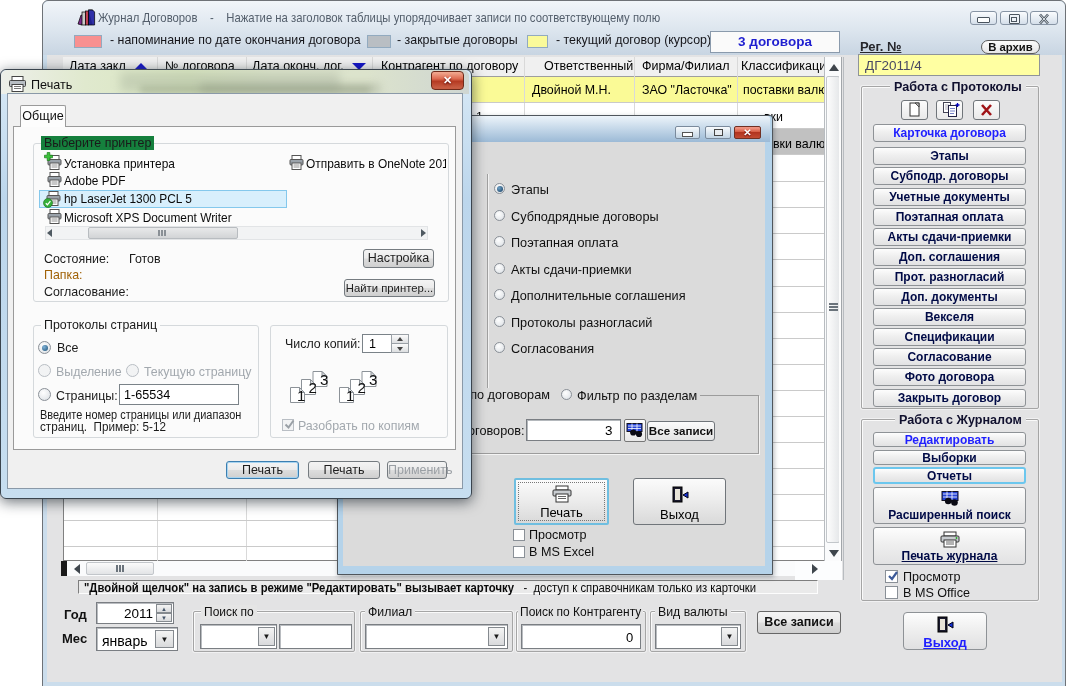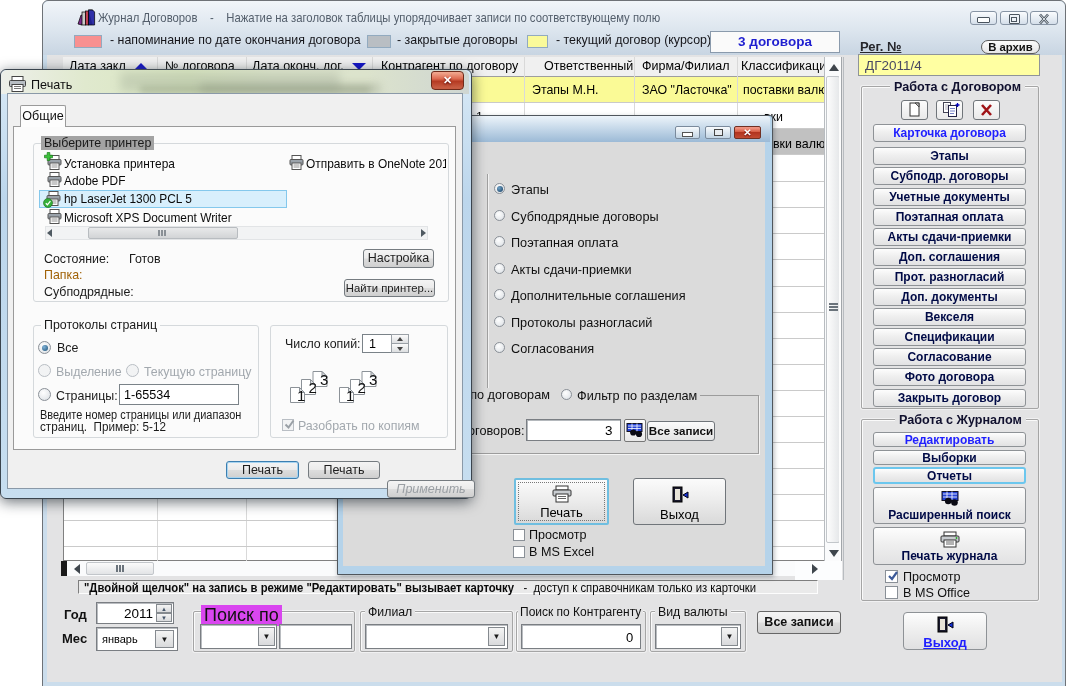--- a/index.html
+++ b/index.html
@@ -98,21 +98,21 @@
 <div class="grid" style="top:312px;"></div>
 <div class="grid" style="top:338px;"></div>
 <div class="grid" style="top:364px;"></div>
 <div class="grid" style="top:390px;"></div>
 <div class="grid" style="top:416px;"></div>
 <div class="grid" style="top:442px;"></div>
 <div class="grid" style="top:468px;"></div>
 <div class="grid" style="top:494px;"></div>
 <div class="grid" style="top:520px;"></div>
 <div class="grid" style="top:546px;"></div>
-<div class="tx" style="left:532px;top:83px;font-size:12.4px;color:#000;">Этапы М.Н.</div>
+<div class="tx" style="left:532px;top:83px;font-size:12.4px;color:#000;">Двойной М.Н.</div>
 <div class="tx" style="left:642px;top:83px;font-size:12.4px;color:#000;">ЗАО "Ласточка"</div>
 <div class="tx" style="left:743px;top:83px;font-size:12.4px;color:#000;width:82px;overflow:hidden;">поставки валют</div>
 <div class="tx" style="left:476px;top:110px;font-size:12.4px;color:#000;">1</div>
 <div class="tx" style="left:764px;top:110px;font-size:12.4px;color:#000;">вки</div>
 <div class="tx" style="left:773px;top:137px;font-size:12.4px;color:#000;width:51px;overflow:hidden;">вки валют</div>
 
 <div class="ab" style="left:824px;top:57px;width:17px;height:504px;background:#FAFBFC;border-left:1px solid #B8BCC0;box-sizing:border-box;"></div>
 <div class="ab" style="left:829px;top:64px;width:0;height:0;border-left:5px solid transparent;border-right:5px solid transparent;border-bottom:7px solid #3F464D;"></div>
 <div class="ab" style="left:826px;top:76px;width:14px;height:467px;background:linear-gradient(90deg,#FDFDFD,#E6E8EA);border:1px solid #C2C6CA;border-radius:2px;box-sizing:border-box;"></div>
 <div class="ab" style="left:829px;top:303px;width:9px;height:2px;background:#6A737B;box-shadow:0 3px 0 #6A737B,0 6px 0 #6A737B;"></div>
@@ -132,24 +132,24 @@
 <div class="ab" style="left:78px;top:580px;width:740px;height:14px;background:#EAEAEA;border-top:1px solid #7E7E7E;border-left:1px solid #7E7E7E;border-right:1px solid #FDFDFD;border-bottom:1px solid #FDFDFD;box-sizing:border-box;"></div>
 <div class="tx" style="left:84px;top:581px;font-size:12.3px;color:#0A0A0A;transform:scaleX(0.92);transform-origin:0 0;"><b>"Двойной щелчок" на запись в режиме "Редактировать" вызывает карточку</b>&nbsp;&nbsp; -&nbsp; доступ к справочникам только из карточки</div>
 
 <div class="tx" style="left:64px;top:607px;font-size:13px;font-weight:bold;color:#111;">Год</div>
 <div class="fld" style="left:96px;top:602px;width:78px;height:22px;"></div>
 <div class="tx" style="left:124px;top:606px;font-size:13.5px;color:#000;">2011</div>
 <div class="cmbtn" style="left:156px;top:604px;width:16px;height:9px;font-size:6px;line-height:8px;color:#47576B;">▲</div>
 <div class="cmbtn" style="left:156px;top:613px;width:16px;height:9px;font-size:6px;line-height:8px;color:#47576B;">▼</div>
 <div class="tx" style="left:62px;top:631px;font-size:13px;font-weight:bold;color:#111;">Мес</div>
 <div class="fld" style="left:96px;top:627px;width:82px;height:24px;"></div>
-<div class="tx" style="left:102px;top:633px;font-size:11px;color:#000;">январь</div>
+<div class="tx" style="left:102px;top:633px;font-size:14px;color:#000;">январь</div>
 <div class="cmbtn" style="left:155px;top:630px;width:19px;height:18px;font-size:8px;line-height:17px;color:#1A1A1A;">▼</div>
 <div class="gb" style="left:193px;top:611px;width:162px;height:41px;border-radius:2px;"></div>
-<div class="tx" style="left:201px;top:605px;font-size:18px;color:#111;background:#d946ef;padding:0 3px;">Поиск по</div>
+<div class="tx" style="left:201px;top:605px;font-size:12px;color:#111;background:#e5e5e5;padding:0 3px;">Поиск по</div>
 <div class="fld" style="left:200px;top:624px;width:77px;height:25px;"></div>
 <div class="cmbtn" style="left:258px;top:627px;width:17px;height:19px;font-size:8px;line-height:18px;color:#1A1A1A;">▼</div>
 <div class="fld" style="left:279px;top:624px;width:73px;height:25px;"></div>
 <div class="gb" style="left:360px;top:611px;width:153px;height:41px;border-radius:2px;"></div>
 <div class="tx" style="left:365px;top:605px;font-size:12.3px;color:#111;background:#E3E3E4;padding:0 3px;">Филиал</div>
 <div class="fld" style="left:365px;top:624px;width:143px;height:25px;"></div>
 <div class="cmbtn" style="left:488px;top:627px;width:17px;height:19px;font-size:8px;line-height:18px;color:#1A1A1A;">▼</div>
 <div class="gb" style="left:516px;top:611px;width:130px;height:41px;border-radius:2px;"></div>
 <div class="tx" style="left:518px;top:605px;font-size:12px;color:#111;background:#E3E3E4;padding:0 2px;">Поиск по Контрагенту</div>
 <div class="fld" style="left:521px;top:624px;width:120px;height:25px;"></div>
@@ -158,21 +158,21 @@
 <div class="tx" style="left:655px;top:605px;font-size:12.3px;color:#111;background:#E3E3E4;padding:0 3px;">Вид валюты</div>
 <div class="fld" style="left:655px;top:624px;width:86px;height:25px;"></div>
 <div class="cmbtn" style="left:721px;top:627px;width:17px;height:19px;font-size:8px;line-height:18px;color:#1A1A1A;">▼</div>
 <div class="w7b" style="left:757px;top:611px;width:84px;height:23px;font-weight:bold;font-size:12.5px;color:#111;line-height:21px;border-color:#666;">Все записи</div>
 
 <div class="tx" style="left:860px;top:39px;font-size:13px;font-weight:bold;color:#26262B;text-decoration:underline;">Рег. №</div>
 <div class="ab" style="left:981px;top:40px;width:59px;height:14px;background:linear-gradient(#FBFBFB,#E6E6E7);border:1px solid #5A5A5A;border-radius:7px;box-sizing:border-box;text-align:center;font-size:11.3px;font-weight:bold;color:#111;line-height:12px;">В архив</div>
 <div class="ab" style="left:858px;top:54px;width:182px;height:22px;background:#FFFFA2;border:1px solid #8F9499;box-sizing:border-box;"></div>
 <div class="tx" style="left:865px;top:58px;font-size:13.5px;color:#4A4A63;">ДГ2011/4</div>
 <div class="gb" style="left:861px;top:86px;width:178px;height:323px;border-radius:2px;"></div>
-<div class="glab" style="left:890px;top:80px;">Работа с Договором</div>
+<div class="glab" style="left:890px;top:80px;">Работа с Протоколы</div>
 <div class="ab" style="left:901px;top:100px;width:27px;height:20px;background:linear-gradient(#FCFCFC,#E9E9E9);border:1px solid #70757A;border-radius:3px;box-sizing:border-box;">
  <svg width="25" height="18" viewBox="0 0 25 18">
       <rect x="8" y="2" width="9" height="13" fill="#fff" stroke="#333" stroke-width="1"></rect>
       <path d="M13 2 l4 0 l0 4 z" fill="#bbb" stroke="#333" stroke-width="0.8"></path>
     </svg></div>
 <div class="ab" style="left:936px;top:100px;width:27px;height:20px;background:linear-gradient(#FCFCFC,#E9E9E9);border:1px solid #70757A;border-radius:3px;box-sizing:border-box;">
  <svg width="25" height="18" viewBox="0 0 25 18">
       <rect x="6.5" y="1.5" width="7" height="10" fill="#fff" stroke="#445"></rect>
       <path d="M8 4 h4 M8 6 h4 M8 8 h4" stroke="#99A" stroke-width="0.8" fill="none"></path>
       <rect x="11.5" y="4.5" width="8" height="11" fill="#fff" stroke="#224"></rect>
@@ -212,21 +212,21 @@
     </svg>
  <div style="margin-top:-2px;">Расширенный поиск</div></div>
 <div class="pbtn" style="top:527px;height:38px;">
  <svg style="margin-top:3px" width="22" height="17" viewBox="0 0 22 17">
       <rect x="5" y="1" width="12" height="4" fill="#fff" stroke="#333"></rect>
       <rect x="2" y="5" width="18" height="6" rx="1" fill="#C9CDD1" stroke="#333"></rect>
       <rect x="5" y="9" width="12" height="7" fill="#fff" stroke="#333"></rect>
       <path d="M7 11 h8 M7 13 h8" stroke="#555" stroke-width="0.9"></path>
       <circle cx="17.5" cy="7" r="0.9" fill="#2A2"></circle>
     </svg>
- <div style="margin-top:-2px;">Печать журнала</div></div>
+ <div style="margin-top:-2px;text-decoration:underline;">Печать журнала</div></div>
 <div class="chk" style="left:885px;top:570px;"></div>
 <svg class="ab" style="left:886px;top:569px;" width="14" height="14" viewBox="0 0 14 14">
     <path d="M3 7 L6 10 L11 3" stroke="#3C5A99" stroke-width="2.2" fill="none"></path>
   </svg>
 <div class="tx" style="left:903px;top:570px;font-size:12.6px;color:#111;">Просмотр</div>
 <div class="chk" style="left:885px;top:586px;"></div>
 <div class="tx" style="left:903px;top:586px;font-size:12.6px;color:#111;">В MS Office</div>
 <div class="ab" style="left:903px;top:612px;width:84px;height:38px;background:linear-gradient(#FDFDFD,#EFEFEF 45%,#E0E0E1);border:1px solid #8E9296;border-radius:4px;box-sizing:border-box;text-align:center;">
  <svg style="margin-top:3px" width="20" height="17" viewBox="0 0 20 17">
       <rect x="3" y="1" width="9" height="15" fill="#1A1A2E" stroke="#000"></rect>
@@ -311,21 +311,21 @@
     <path d="M6 10.5 h7 M6 12.5 h7" stroke="#666" stroke-width="0.9"></path>
   </svg>
 <div class="tx" style="left:31px;top:78px;font-size:12.6px;color:#101010;z-index:21;">Печать</div>
 <div class="ab" style="left:431px;top:71px;width:33px;height:19px;background:linear-gradient(#F0A58C 5%,#DD6A50 40%,#B53A22 55%,#C65B41 90%);border:1px solid #6E2A1A;border-radius:3px 4px 4px 4px;box-sizing:border-box;z-index:21;text-align:center;color:#fff;font-weight:bold;font-size:11px;line-height:16px;text-shadow:0 1px 2px #500;">✕</div>
 <div class="ab" style="left:7px;top:93px;width:456px;height:396px;background:#F0F0F0;border:1px solid #8A99A8;box-sizing:border-box;z-index:20;"></div>
 
 <div class="ab" style="left:13px;top:126px;width:443px;height:324px;background:#FBFBFB;border:1px solid #9A9A9A;box-sizing:border-box;z-index:20;"></div>
 <div class="ab" style="left:20px;top:105px;width:46px;height:22px;background:#FDFDFD;border:1px solid #9A9A9A;border-bottom:none;border-radius:2px 2px 0 0;box-sizing:border-box;z-index:21;text-align:center;font-size:12.6px;color:#111;line-height:21px;">Общие</div>
 
 <div class="ab" style="left:33px;top:143px;width:414px;height:157px;border:1px solid #D5D9DC;border-radius:3px;z-index:20;"></div>
-<div class="tx" style="left:41px;top:136px;font-size:12.4px;color:#1A1A1A;background:#a3a3a3;padding:0 3px;z-index:21;">Выберите принтер</div>
+<div class="tx" style="left:41px;top:136px;font-size:12.4px;color:#1A1A1A;background:#15803d;padding:0 3px;z-index:21;">Выберите принтер</div>
 
 <div class="ab" style="left:39px;top:190px;width:248px;height:18px;background:#D8EFFC;border:1px solid #84C8EC;box-sizing:border-box;z-index:20;"></div>
 <svg class="ab" style="left:46px;top:155px;z-index:21;" width="17" height="15" viewBox="0 0 17 15">
     <rect x="4" y="0.5" width="9" height="4" fill="#fff" stroke="#555"></rect>
     <rect x="2" y="4.5" width="13" height="5.5" rx="1" fill="#9AA2AA" stroke="#555"></rect>
     <rect x="4" y="8" width="9" height="6.5" fill="#fff" stroke="#555"></rect>
     <path d="M5.5 10 h6 M5.5 12 h6" stroke="#777" stroke-width="0.8"></path>
   </svg>
 <svg class="ab" style="left:44px;top:152px;z-index:22;" width="9" height="9" viewBox="0 0 9 9">
     <path d="M3.2 0.5 h2.6 v2.7 h2.7 v2.6 h-2.7 v2.7 h-2.6 v-2.7 h-2.7 v-2.6 h2.7 z" fill="#39C239" stroke="#1A7A1A" stroke-width="0.7"></path>
@@ -366,21 +366,21 @@
 
 <div class="ab" style="left:45px;top:226px;width:383px;height:14px;background:#F2F3F4;border:1px solid #E2E4E6;box-sizing:border-box;z-index:20;"></div>
 <div class="ab" style="left:47px;top:229px;width:0;height:0;border-top:4px solid transparent;border-bottom:4px solid transparent;border-right:5px solid #505A62;z-index:21;"></div>
 <div class="ab" style="left:88px;top:227px;width:150px;height:12px;background:linear-gradient(#E8E9EA,#D2D4D6);border:1px solid #B8BCC0;border-radius:2px;box-sizing:border-box;z-index:21;"></div>
 <div class="ab" style="left:158px;top:230px;width:1.6px;height:6px;background:#8A9096;box-shadow:3px 0 0 #8A9096,6px 0 0 #8A9096;z-index:22;"></div>
 <div class="ab" style="left:421px;top:229px;width:0;height:0;border-top:4px solid transparent;border-bottom:4px solid transparent;border-left:5px solid #505A62;z-index:21;"></div>
 
 <div class="tx" style="left:44px;top:252px;font-size:12.4px;color:#1A1A1A;z-index:21;">Состояние:</div>
 <div class="tx" style="left:129px;top:252px;font-size:12.4px;color:#1A1A1A;z-index:21;">Готов</div>
 <div class="tx" style="left:44px;top:268px;font-size:12.4px;color:#a16207;z-index:21;">Папка:</div>
-<div class="tx" style="left:44px;top:285px;font-size:12.4px;color:#1A1A1A;z-index:21;">Субподрядные:</div>
+<div class="tx" style="left:44px;top:285px;font-size:12.4px;color:#1A1A1A;z-index:21;">Согласование:</div>
 <div class="w7b" style="left:363px;top:249px;width:71px;height:19px;line-height:17px;z-index:21;">Настройка</div>
 <div class="w7b" style="left:344px;top:279px;width:91px;height:18px;line-height:16px;z-index:21;font-size:11.3px;white-space:nowrap;">Найти принтер...</div>
 
 <div class="ab" style="left:33px;top:325px;width:224px;height:111px;border:1px solid #D5D9DC;border-radius:3px;z-index:20;"></div>
 <div class="tx" style="left:41px;top:318px;font-size:12.4px;color:#1A1A1A;background:#FBFBFB;padding:0 3px;z-index:21;">Протоколы страниц</div>
 <div class="rad" style="left:38px;top:341px;z-index:21;"></div>
 <div class="ab" style="left:41.5px;top:344.5px;width:6px;height:6px;border-radius:50%;background:radial-gradient(circle at 35% 35%,#7FB2D8,#1A4E74);z-index:22;"></div>
 <div class="tx" style="left:57px;top:341px;font-size:12.4px;color:#1A1A1A;z-index:21;">Все</div>
 <div class="rad" style="left:38px;top:364px;z-index:21;background:#F2F3F4;border-color:#B9BEC4;"></div>
 <div class="tx" style="left:56px;top:365px;font-size:12.4px;color:#A2A8AE;z-index:21;">Выделение</div>
@@ -435,13 +435,13 @@
     </g>
   </svg>
 <div class="chk" style="left:282px;top:419px;width:12px;height:12px;background:#F2F3F4;border-color:#B9BEC4;z-index:21;"></div>
 <svg class="ab" style="left:283px;top:418px;z-index:22;" width="13" height="13" viewBox="0 0 13 13">
     <path d="M2.5 6.5 L5.5 9.5 L10.5 2.5" stroke="#9AA0A6" stroke-width="2" fill="none"></path>
   </svg>
 <div class="tx" style="left:298px;top:419px;font-size:12.4px;color:#A2A8AE;z-index:21;">Разобрать по копиям</div>
 
 <div class="w7b" style="left:226px;top:461px;width:73px;height:18px;line-height:16px;border:1px solid #3C7FB1;box-shadow:0 0 0 1px #A8D4F0 inset;z-index:21;">Печать</div>
 <div class="w7b" style="left:308px;top:461px;width:72px;height:18px;line-height:16px;z-index:21;">Печать</div>
-<div class="w7b" style="left:387px;top:480px;width:88px;height:18px;line-height:16px;color:#9A9FA4;z-index:21;font-style:italic;">Применить</div>
+<div class="w7b" style="left:387px;top:461px;width:60px;height:18px;line-height:16px;color:#9A9FA4;z-index:21;">Применить</div>
 
 </body></html>

